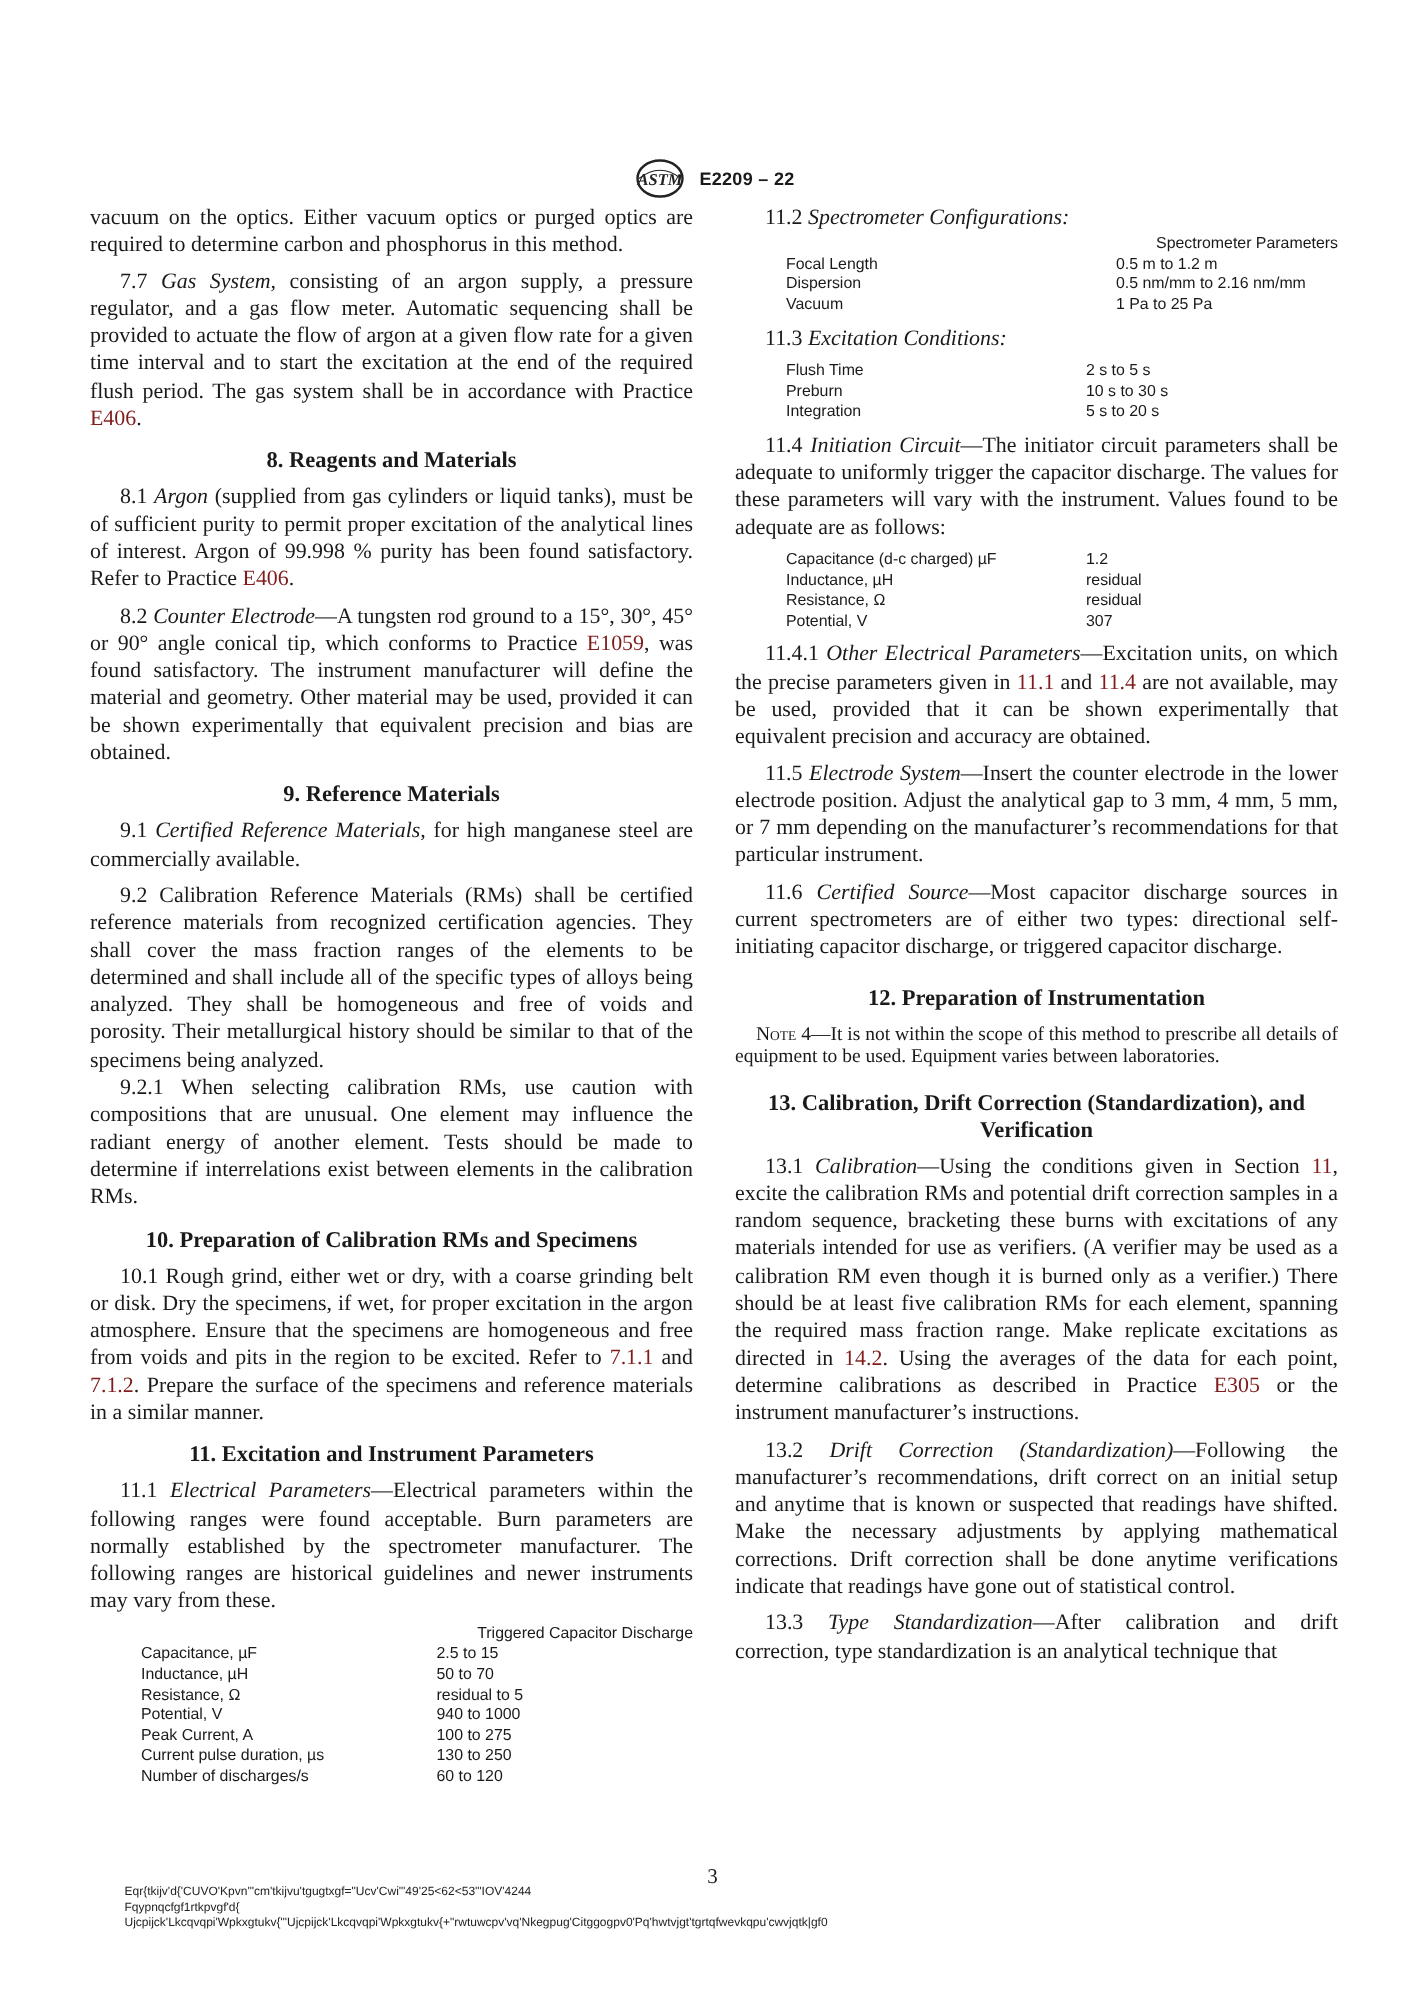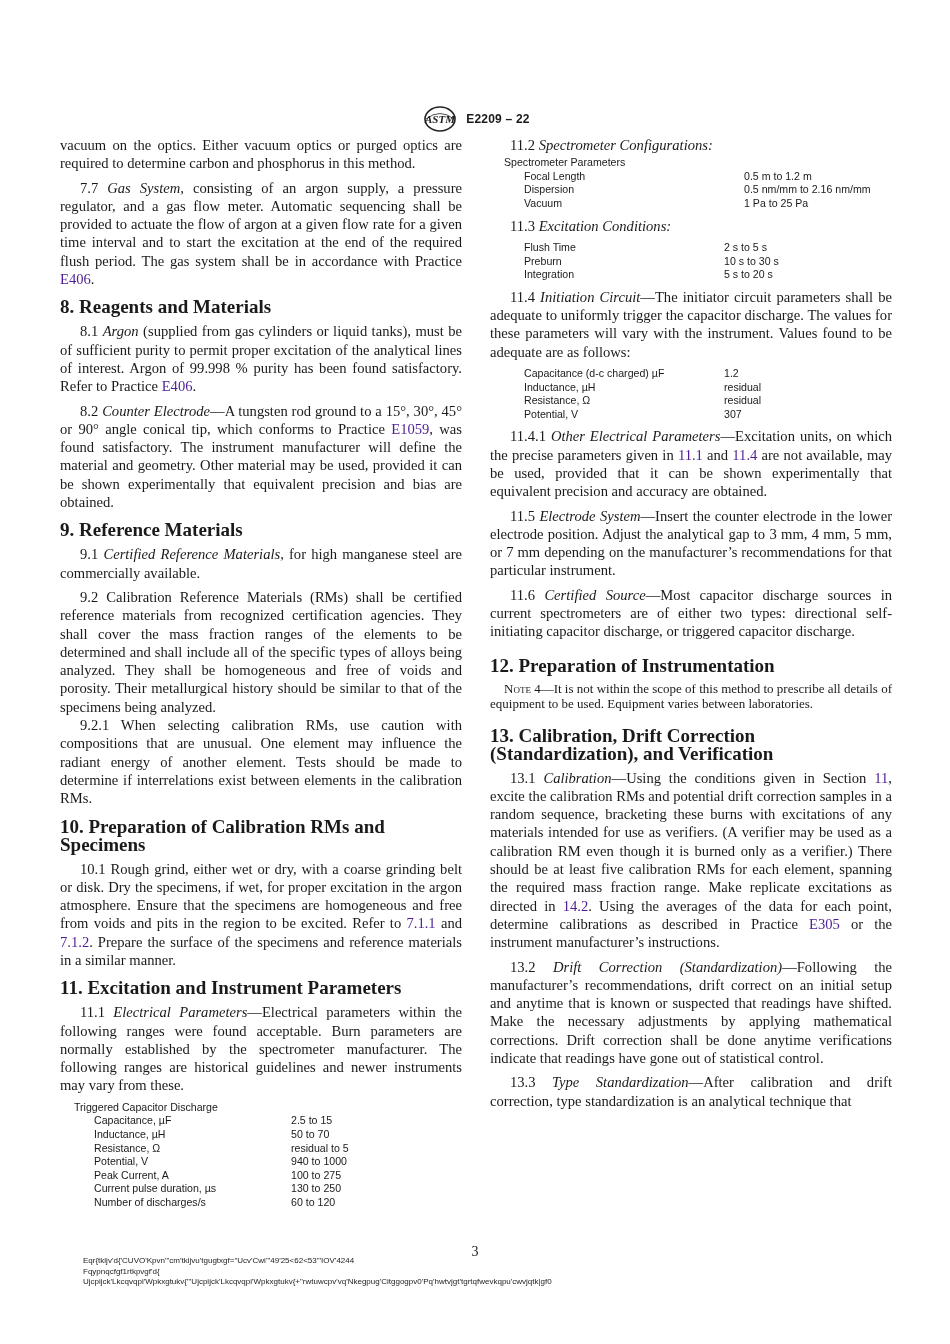--- a/index.html
+++ b/index.html
@@ -7,25 +7,25 @@
   .page { position: absolute; left: 0; top: 0; width: 950px; height: 1344px; }
   .header { position: absolute; top: 104px; left: 0; width: 950px; height: 30px; display: flex; justify-content: center; align-items: center; gap: 6px; }
   .logo { width: 40px; height: 30px; }
   .doc-id { font-family: "Liberation Sans", sans-serif; font-weight: bold; font-size: 12px; letter-spacing: 0.2px; }
   .col { position: absolute; top: 136px; width: 402px; font-family: "Liberation Serif", serif; font-size: 14.6px; line-height: 18.3px; text-align: justify; }
   .col.left { left: 60px; }
   .col.right { left: 490px; width: 402px; }
   p { margin: 0 0 6px 0; text-indent: 20px; }
   p.noindent { text-indent: 0; }
   p.tight { margin-bottom: 0; }
-  h2 { font-family: "Liberation Serif", serif; font-weight: bold; font-size: 19px; line-height: 18px; margin: 10px 0 6px 0; text-align: left; }
+  h2 { font-family: "Liberation Serif", serif; font-weight: bold; font-size: 15px; line-height: 18px; margin: 10px 0 6px 0; text-align: center; }
   em { font-style: italic; }
-  a { color: #4c1d95; text-decoration: none; }
+  a { color: #7f1d1d; text-decoration: none; }
   .tbl { font-family: "Liberation Sans", sans-serif; font-size: 10.6px; line-height: 13.6px; margin: 4px 0 6px 0; text-align: left; }
-  .tbl .cap { text-align: left; }
+  .tbl .cap { text-align: right; }
   .tbl .row { display: flex; }
   .tbl .k { flex: 0 0 auto; padding-left: 20px; }
   .note { font-size: 13px; line-height: 15px; margin: 0 0 6px 0; text-indent: 14px; }
   .sc { font-variant: small-caps; }
   .page-num { position: absolute; top: 1244px; left: 0; width: 950px; text-align: center; font-family: "Liberation Serif", serif; font-size: 14px; }
   .footer { position: absolute; left: 83px; top: 1256px; font-family: "Liberation Sans", sans-serif; font-size: 8px; line-height: 10.5px; color: #222; white-space: nowrap; }
 </style>
 </head>
 <body>
 

